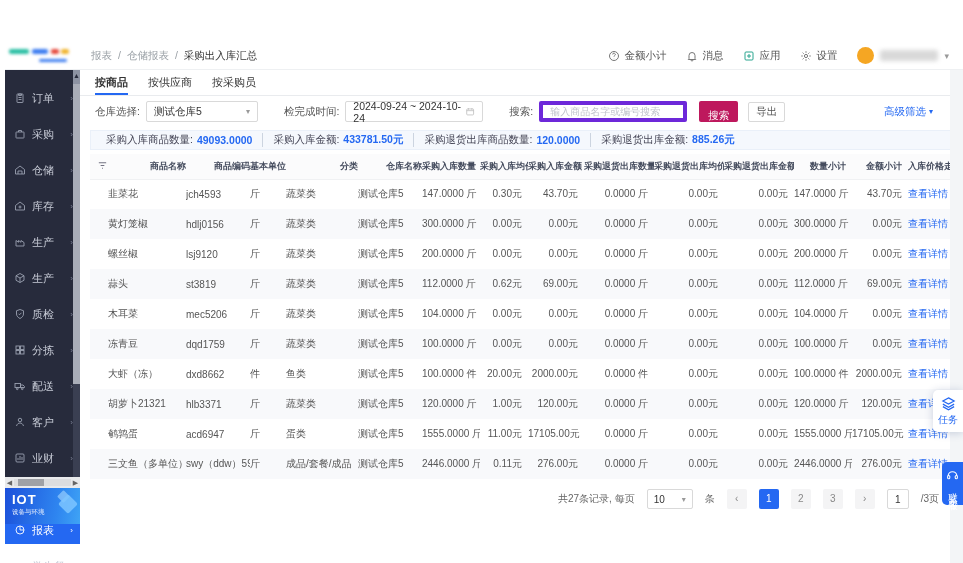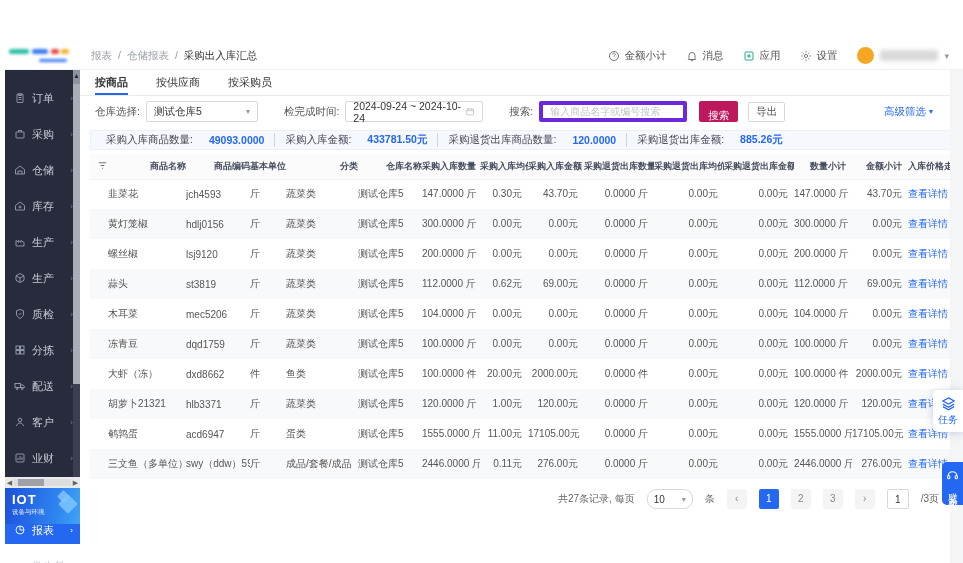--- a/index.html
+++ b/index.html
@@ -45,21 +45,21 @@
          color:#fff; padding:4px 7px; position:relative; overflow:hidden; }
   .iot .t { font-size:13px; font-weight:bold; letter-spacing:1px; }
   .iot .s { font-size:6.5px; opacity:.92; margin-top:1px; }
   .iot .cube { position:absolute; right:5px; top:9px; width:14px; height:14px; background:#7cc4ff;
                transform:rotate(45deg); border-radius:2px; opacity:.85; }
   .iot .cube2 { position:absolute; right:12px; top:4px; width:9px; height:9px; background:#a9d9ff;
                 transform:rotate(45deg); border-radius:1px; opacity:.6; }
 
   
   .main { position:absolute; left:75px; right:0; top:28px; bottom:0; background:#fff; }
-  .tabbar { height:26px; border-bottom:1px solid #e9ebee; display:flex; gap:28px; padding-left:15px; font-size:11px; color:#333; }
+  .tabbar { height:26px; border-bottom:1px solid #e9ebee; display:flex; gap:20px; padding-left:15px; font-size:11px; color:#333; }
   .tab { line-height:25px; cursor:pointer; }
   .tab.active { font-weight:bold; border-bottom:2px solid #2468f2; }
   .filterbar { height:31px; display:flex; align-items:center; font-size:10.5px; color:#555; padding-left:15px; position:relative; }
   .flabel { margin-right:6px;text-align:center; }
   .box { height:21px; border:1px solid #d9d9d9; border-radius:2px; display:flex; align-items:center;
          padding:0 7px; color:#333; background:#fff; font-size:10.5px; }
   .box .dd { margin-left:auto; color:#999; font-size:8px; }
   .box svg { width:11px; height:11px; stroke:#bbb; stroke-width:1.8; fill:none; margin-left:auto; }
   .sel-warehouse { width:112px; margin-right:26px; }
   .date-box { width:138px; margin-right:26px; }
@@ -70,35 +70,35 @@
                  font-size:10.5px; margin-left:12px; cursor:pointer; font-family:inherit; }
   .btn-plain { background:#fff; color:#555; border:1px solid #d9d9d9; height:20px; padding:0 7px; border-radius:2px;
                font-size:10.5px; margin-left:10px; cursor:pointer; font-family:inherit; }
   .advanced { position:absolute; right:30px; color:#2468f2; cursor:pointer; display:flex; align-items:center; gap:3px; }
   .advanced .dd { font-size:8px; }
 
   .statsbar { margin:3px 12px 0 10px; background:#f5f8fd; border:1px solid #eaf0f9; height:20px;
               display:flex; align-items:center; font-size:10.5px; color:#445; padding-left:5px; }
   .stat { display:flex; align-items:center; padding:0 10px; }
   .stat + .stat { border-left:1px solid #ccd4e0; }
-  .stat b { color:#2468f2; margin-left:16px; font-weight:bold; }
+  .stat b { color:#2468f2; margin-left:4px; font-weight:bold; }
 
   table { width:calc(100% - 22px); margin:4px 12px 0 10px; border-collapse:collapse; table-layout:fixed; }
   th { height:25px; font-size:9px; color:#454c5e; font-weight:bold; text-align:right; white-space:nowrap;
        background:#fbfbfc; border-bottom:1px solid #f0f1f3; overflow:hidden; }
   td { height:30px; font-size:10px; color:#555; white-space:nowrap; overflow:hidden; }
   tbody tr:nth-child(even) { background:#f8f9fb; }
   th.num, td.num { text-align:right; padding-right:6px; }
   td.link, th.trend { text-align:left; }
   .detail-link { color:#2468f2; cursor:pointer; }
   .filter-ic svg { width:11px; height:11px; stroke:#667; stroke-width:2; fill:none; }
 
   .pagination { display:flex; align-items:center; justify-content:flex-end; gap:12px; margin:10px 24px 0 0;
                 font-size:10px; color:#666; }
-  .pg-select { width:46px; height:20px; border:1px solid #d9d9d9; border-radius:9px; display:flex; align-items:center;
+  .pg-select { width:46px; height:20px; border:1px solid #d9d9d9; border-radius:2px; display:flex; align-items:center;
                padding:0 6px; color:#333; }
   .pg-select .dd { margin-left:auto; color:#999; font-size:8px; }
   .pg-btn { min-width:20px; height:20px; line-height:20px; text-align:center; background:#f4f4f5; color:#888;
             border-radius:2px; cursor:pointer; font-size:10px; padding:0 2px; }
   .pg-btn.current { background:#2468f2; color:#fff; }
   .pg-jump { width:22px; height:20px; border:1px solid #d9d9d9; border-radius:2px; text-align:center; font-size:10px;
              color:#333; font-family:inherit; }
 
   
   .right-gutter { position:absolute; right:0; top:0; bottom:0; width:13px; background:#f3f5f7; }

